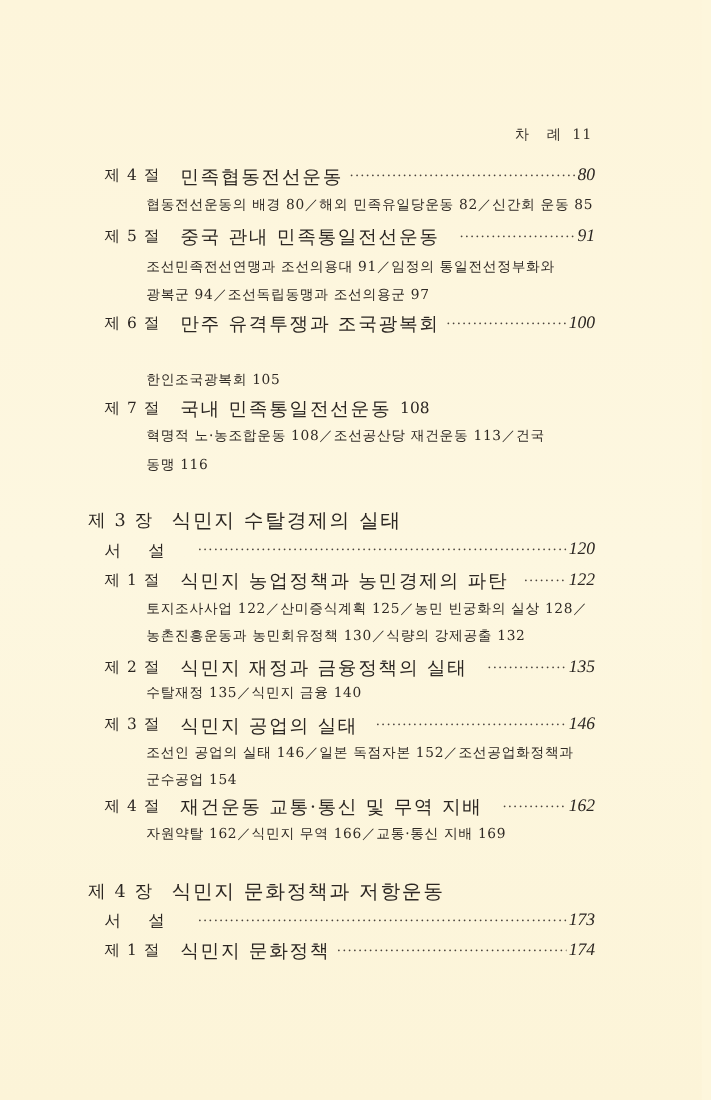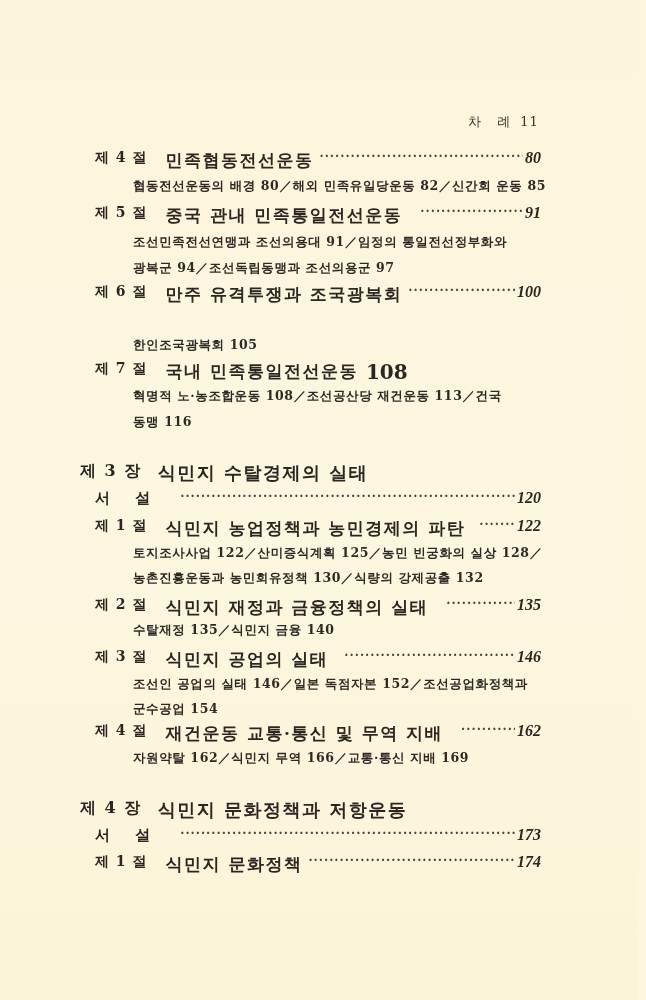--- a/index.html
+++ b/index.html
@@ -29,23 +29,22 @@
     letter-spacing: 6px;
     color: #3a342e;
   }
   .running-head .pno {
     letter-spacing: 1px;
     margin-left: 4px;
   }
   .entry {
     position: absolute;
     display: flex;
-    align-items: flex-start;
+    align-items: center;
     white-space: nowrap;
-    font-weight: bold;
   }
   .sec {
     left: 95px;
     width: 446px;
     font-size: 16px;
     height: 22px;
   }
   .sec .num {
     font-size: 14px;
     margin-right: 18px;
@@ -66,21 +65,21 @@
   .sec .dots::before {
     content: "··················································································································";
   }
   .sec .page-num {
     font-style: italic;
     font-size: 16px;
     font-family: "Liberation Serif", serif;
   }
   .sec.no-dots .page-ref {
     margin-left: 8px;
-    font-size: 20px;
+    font-size: 14px;
   }
   .sub {
     left: 133px;
     width: 410px;
     font-size: 12.5px;
     letter-spacing: 0.6px;
     color: #2e2924;
   }
   .chapter {
     left: 80px;

